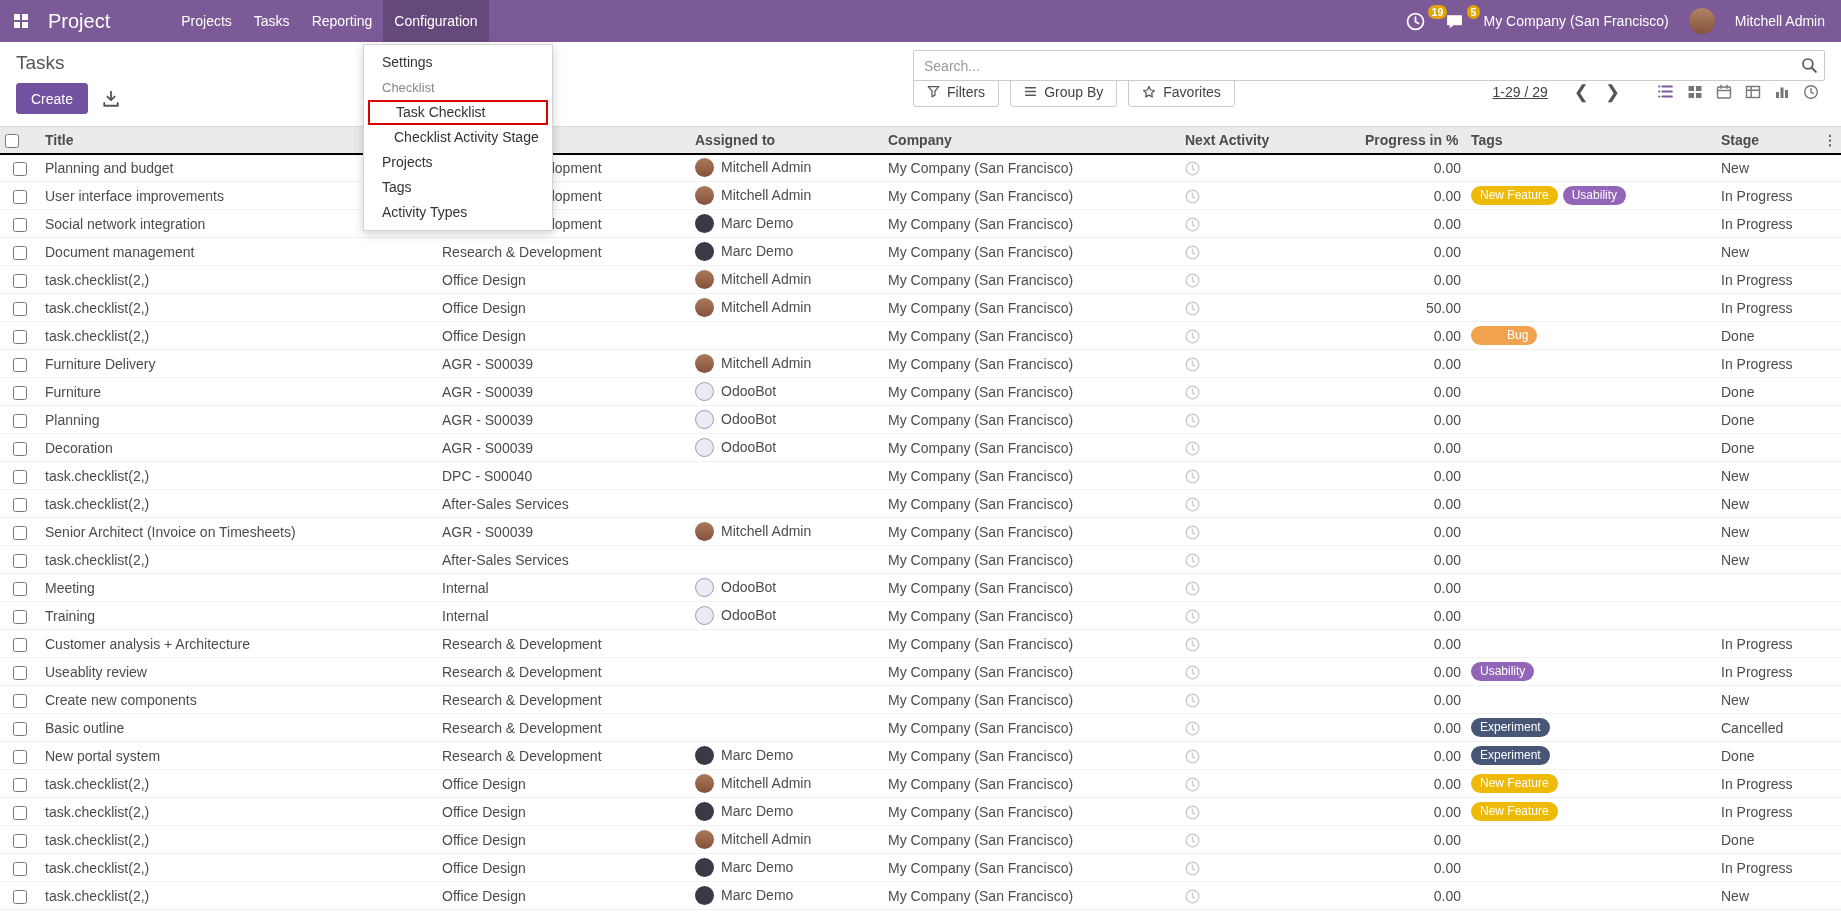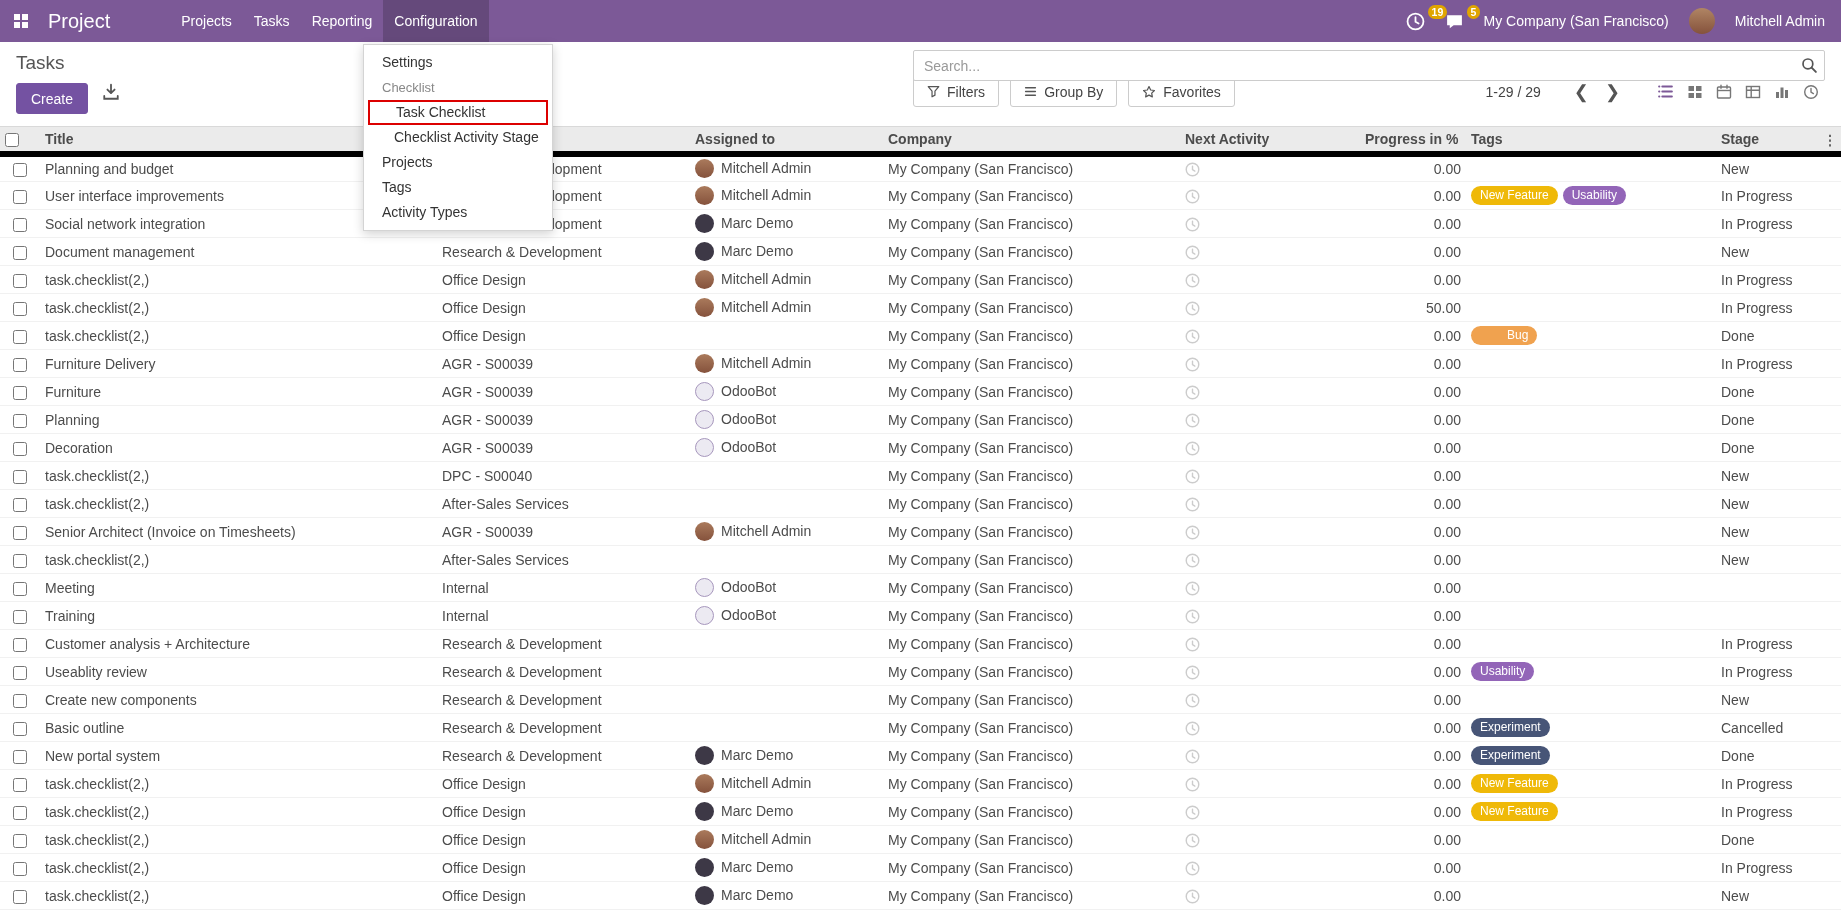--- a/index.html
+++ b/index.html
@@ -29,40 +29,40 @@
   .nav-right { margin-left: auto; display: flex; align-items: center; gap: 20px; font-size: 14px; }
   .systray-icon { position: relative; display: inline-flex; cursor: pointer; }
   .badge { position: absolute; top: -7px; left: 22px; background: var(--badge); color: #fff; font-size: 10.5px; line-height: 1; padding: 2px 4px; border-radius: 7px; font-weight: bold; }
   .nav-company, .nav-user { cursor: pointer; white-space: nowrap; }
   .nav-avatar { width: 26px; height: 26px; border-radius: 50%; background: linear-gradient(#b08564, #85523c); cursor: pointer; flex: 0 0 auto; }
 
   
   .control-panel { display: flex; justify-content: space-between; padding: 8px 16px 12px; }
   .cp-left { display: flex; flex-direction: column; }
   .page-title { font-size: 19px; color: #555; margin: 2px 0 9px; }
-  .cp-buttons { display: flex; align-items: flex-start; gap: 14px; }
+  .cp-buttons { display: flex; align-items: center; gap: 14px; }
   .btn-create { background: var(--primary-button); color: #fff; border: 1px solid var(--primary-button); border-radius: 3px; font-size: 14px; height: 31px; padding: 0 14px; cursor: pointer; font-family: inherit; }
   .icon-btn { background: none; border: none; cursor: pointer; display: inline-flex; align-items: center; padding: 0; }
   .cp-right { width: 912px; display: flex; flex-direction: column; }
   .search-box { position: relative; height: 17px; }
   .search-input { width: 100%; height: 31px; border: 1px solid #ccc; border-radius: 2px; padding: 0 34px 0 10px; font-size: 14px; font-family: inherit; color: #333; background: #fff; }
   .search-input::placeholder { color: #999; }
   .search-icon-btn { position: absolute; right: 7px; top: 7px; background: none; border: none; cursor: pointer; padding: 0; }
   .cp-row2 { display: flex; align-items: center; margin-top: 9px; gap: 11px; }
   .filter-btn { height: 31px; display: inline-flex; align-items: center; gap: 7px; background: #fff; border: 1px solid #ccc; border-radius: 3px; padding: 0 13px; font-size: 14px; color: #444; cursor: pointer; font-family: inherit; }
   .pager { margin-left: auto; display: flex; align-items: center; font-size: 14px; color: #444; }
-  .pager-text { margin-right: 25px; }
+  .pager-text { margin-right: 18px; text-decoration: underline; }
   .pager-btn { background: none; border: none; font-size: 18px; color: #555; cursor: pointer; padding: 0 8px; line-height: 1; font-family: inherit; }
   .view-switcher { display: flex; align-items: center; margin-left: 12px; }
   .vs-btn { width: 29px; height: 29px; display: inline-flex; align-items: center; justify-content: center; background: none; border: none; color: #777; cursor: pointer; }
   .vs-btn.active { color: var(--brand); }
 
   
   .task-table { width: 1841px; table-layout: fixed; border-collapse: collapse; font-size: 14px; }
-  .task-table thead th { background: #ebebeb; border-top: 1px solid #d9d9d9; border-bottom: 6px solid #000000; font-weight: bold; color: #4c4c4c; text-align: left; height: 27px; padding: 0 5px; position: relative; white-space: nowrap; overflow: hidden; }
+  .task-table thead th { background: #ebebeb; border-top: 1px solid #d9d9d9; border-bottom: 2px solid #000000; font-weight: bold; color: #4c4c4c; text-align: left; height: 27px; padding: 0 5px; position: relative; white-space: nowrap; overflow: hidden; }
   .task-table tbody td { height: 28px; padding: 0 5px; border-bottom: 1px solid #f1f1f1; white-space: nowrap; overflow: hidden; text-overflow: ellipsis; color: #4c4c4c; cursor: pointer; }
   .cb-col { text-align: center; }
   input[type=checkbox] { width: 14px; height: 14px; cursor: pointer; vertical-align: middle; }
   td.c-progress, th.th-progress { text-align: right; }
   .avatar { display: inline-block; width: 19px; height: 19px; border-radius: 50%; vertical-align: -5px; margin-right: 7px; }
   .av-mitchell { background: linear-gradient(#aa7a5c, #85523c); }
   .av-marc { background: #3d3846; }
   .av-odoobot { background: #eceaf2; border: 1px solid #a797bd; }
   .tag { display: inline-block; border-radius: 10px; color: #fff; font-size: 12px; padding: 2px 9px; margin-right: 5px; line-height: 1.2; }
   .clock-icon { display: inline-flex; vertical-align: middle; }

